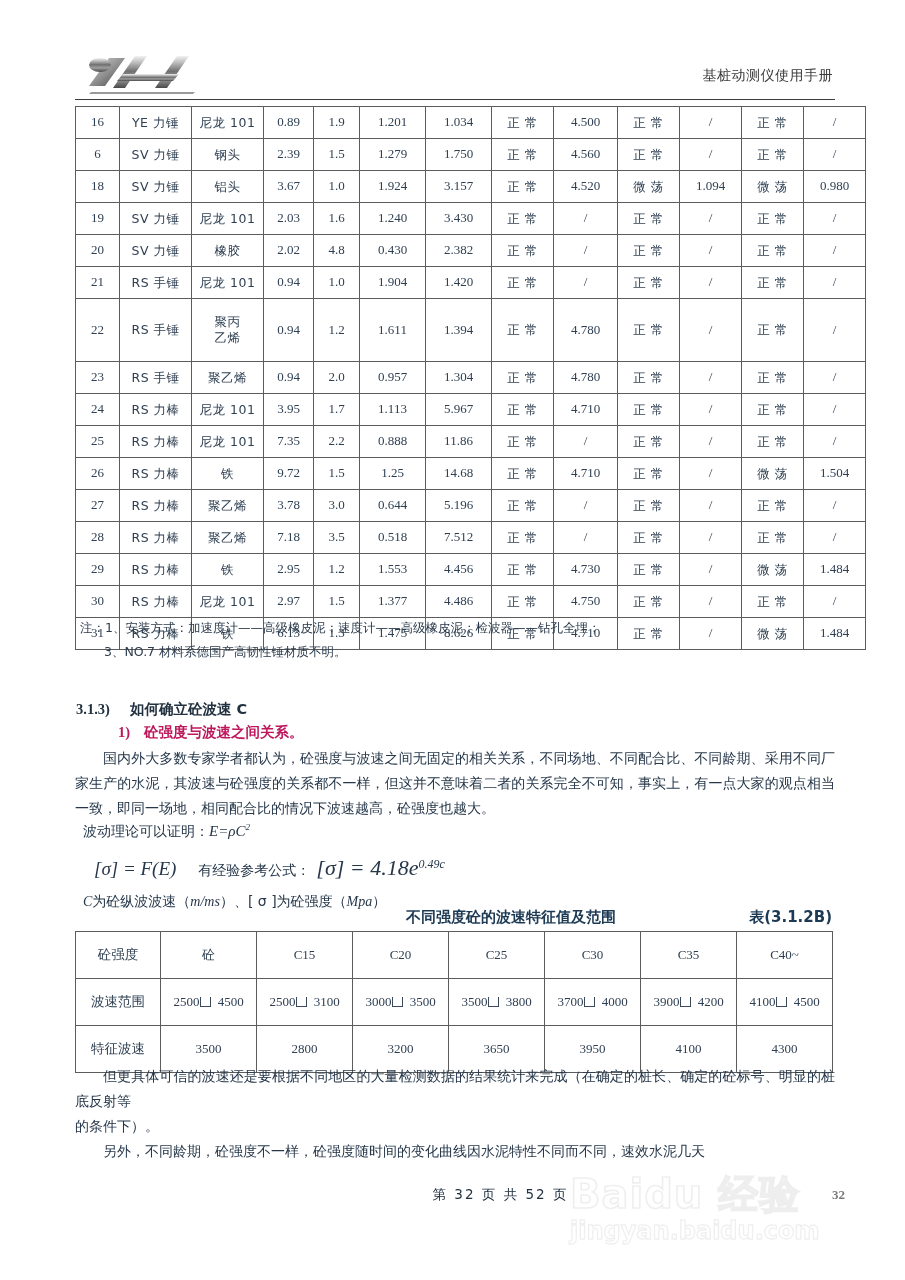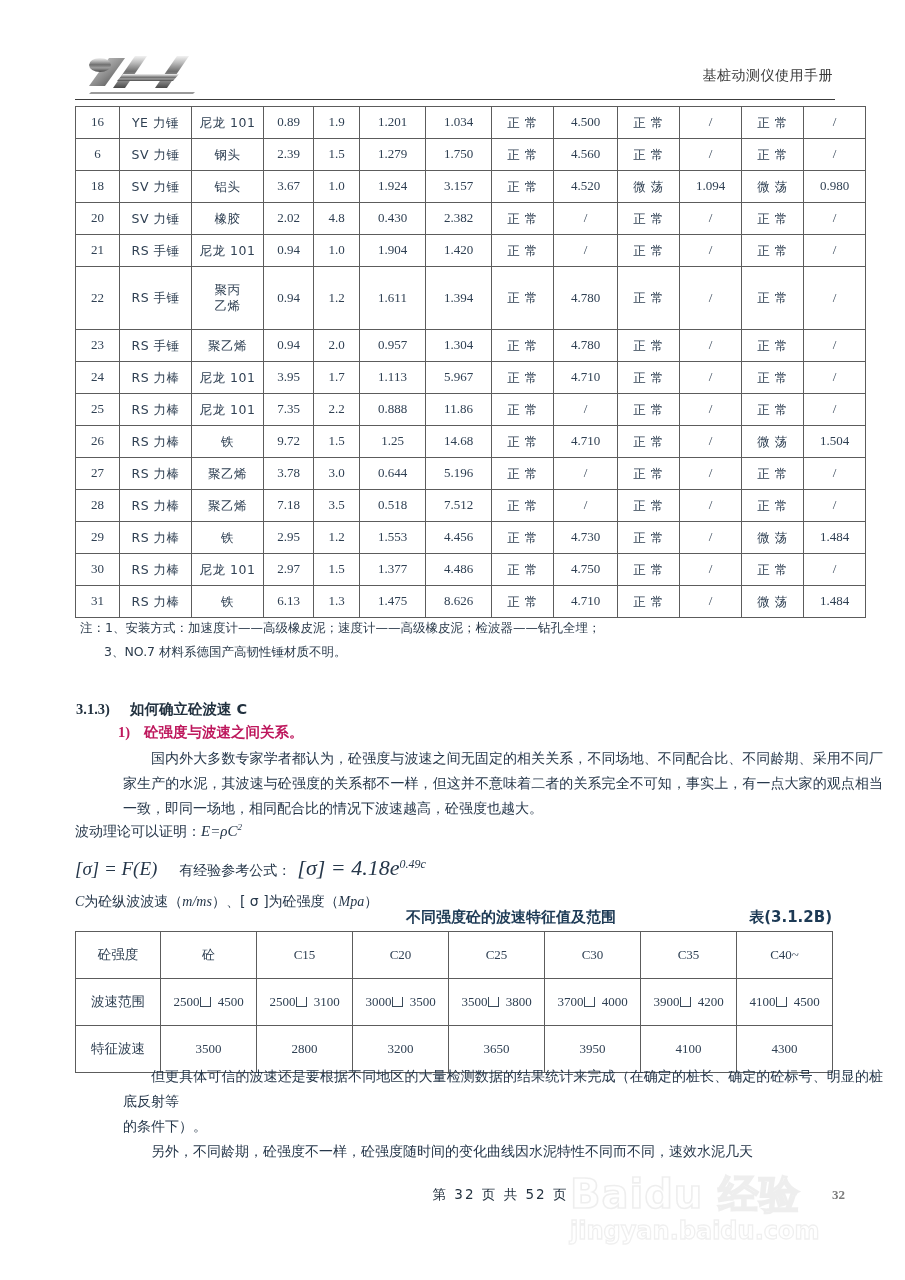--- a/index.html
+++ b/index.html
@@ -121,37 +121,37 @@
   .h-sub .num { font-family: "Liberation Serif", serif; font-weight: bold; padding-right: 14px;}
 
   .para {
     position: absolute;
     font-family: "DejaVu Sans", "Liberation Sans", sans-serif;
     font-size: 14px;
     color: #26374a;
     line-height: 25px;
     text-align: justify;
     text-justify: inter-ideograph;
-    margin-left: 48px;
   }
   #para1 { left: 75px; top: 746px; width: 760px; text-indent: 28px; }
 
   
   .fml {
     position: absolute;
     font-family: "Liberation Serif", "DejaVu Serif", serif;
     color: #26374a;
     white-space: nowrap;
+    margin-left: 8px;
   }
   #fml-wave { left: 75px; top: 822px; font-size: 14px; }
   #fml-wave .lead { font-family: "DejaVu Sans","Liberation Sans",sans-serif; font-size: 14px; }
   #fml-wave .it { font-style: italic; font-size: 15px; }
   sup.s { font-size: 9px; vertical-align: super; font-style: italic;}
 
-  #fml-sigma { left: 75px; top: 855px; font-size: 19px; }
+  #fml-sigma { left: 86px; top: 855px; font-size: 19px; }
   #fml-sigma .mid { font-family: "DejaVu Sans","Liberation Sans",sans-serif; font-size: 14px; padding: 0 6px 0 22px; }
   #fml-sigma .it { font-style: italic; }
   #fml-sigma .big { font-size: 22px; }
   #fml-sigma sup.s2 { font-size: 12px; vertical-align: super; font-style: italic; }
 
   #fml-def { left: 75px; top: 893px; font-size: 14px; }
   #fml-def .cjkt { font-family: "DejaVu Sans","Liberation Sans",sans-serif; font-size: 14px; }
   #fml-def .it { font-style: italic; }
 
   
@@ -351,20 +351,35 @@
           <td class="">1.924</td>
           <td class="">3.157</td>
           <td class="cjk">正 常</td>
           <td class="">4.520</td>
           <td class="cjk">微 荡</td>
           <td class="">1.094</td>
           <td class="cjk">微 荡</td>
           <td class="">0.980</td>
         </tr>
         <tr>
+          <td class="">19</td>
+          <td class="cjk">SV 力锤</td>
+          <td class="cjk">尼龙 101</td>
+          <td class="">2.03</td>
+          <td class="">1.6</td>
+          <td class="">1.240</td>
+          <td class="">3.430</td>
+          <td class="cjk">正 常</td>
+          <td class="">/</td>
+          <td class="cjk">正 常</td>
+          <td class="">/</td>
+          <td class="cjk">正 常</td>
+          <td class="">/</td>
+        </tr>
+        <tr>
           <td class="">20</td>
           <td class="cjk">SV 力锤</td>
           <td class="cjk">橡胶</td>
           <td class="">2.02</td>
           <td class="">4.8</td>
           <td class="">0.430</td>
           <td class="">2.382</td>
           <td class="cjk">正 常</td>
           <td class="">/</td>
           <td class="cjk">正 常</td>

